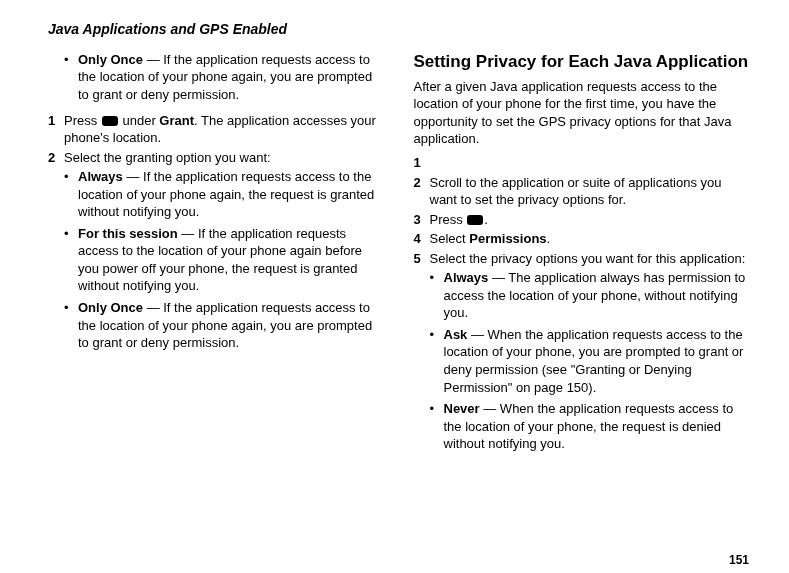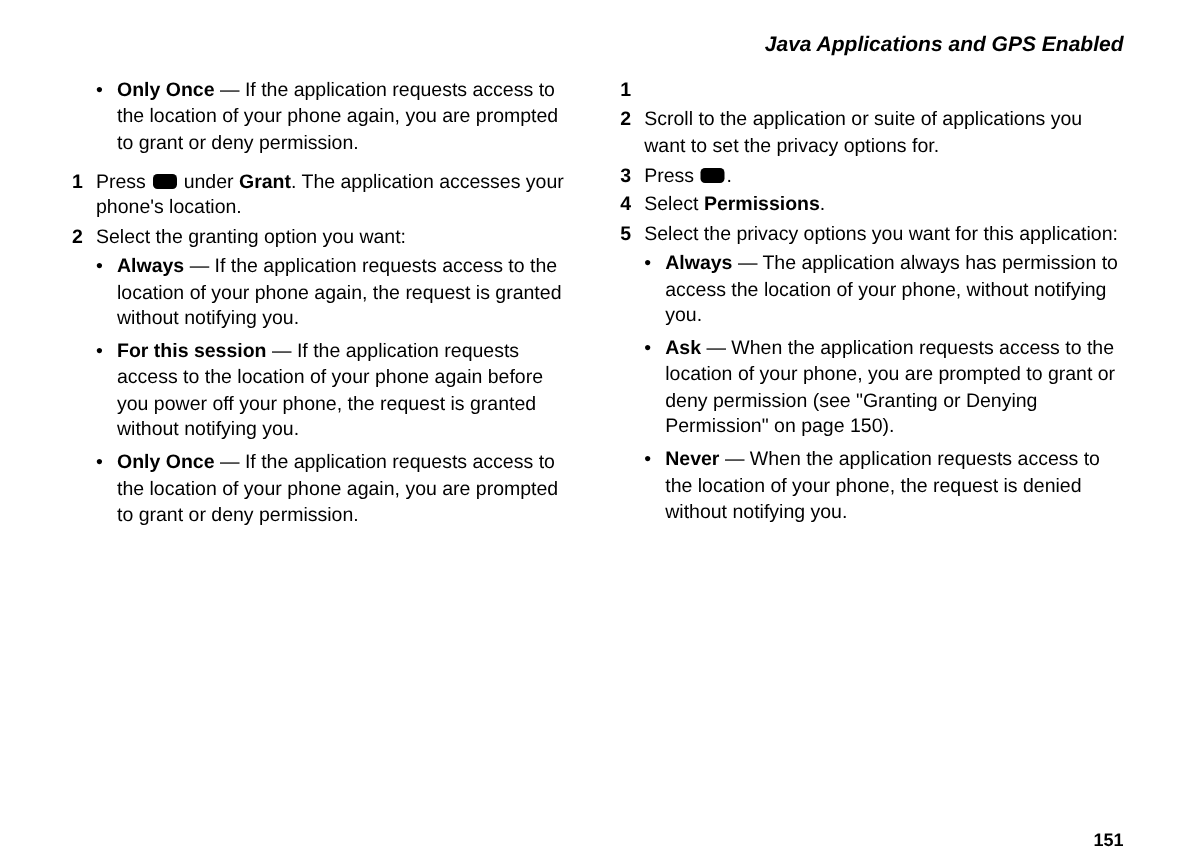--- a/index.html
+++ b/index.html
@@ -7,21 +7,20 @@
     font-size: 13px;
     line-height: 1.35;
     color: #000;
     margin: 0;
     padding: 20px 40px 10px 48px;
     width: 789px;
     height: 573px;
     box-sizing: border-box;
   }
   .header {
-    text-align: right;
     font-weight: bold;
     font-style: italic;
     font-size: 14px;
     margin-bottom: 10px;
   }
   .columns {
     display: flex;
     gap: 30px;
   }
   .col {
@@ -121,21 +120,23 @@
       <div class="bullet-dot">•</div>
       <div>
         <b>Only Once</b><span> — If the application requests access to the location of your phone again, you are prompted to grant or deny permission.</span>
       </div>
     </div>
 
   </div>
 
   <div class="col">
 
+    <div class="heading">Setting Privacy for Each Java Application</div>
 
+    <div class="intro">After a given Java application requests access to the location of your phone for the first time, you have the opportunity to set the GPS privacy options for that Java application.</div>
 
     <div class="num-row">
       <div class="num">1</div>
     </div>
 
     <div class="num-row">
       <div class="num">2</div>
       <div>Scroll to the application or suite of applications you want to set the privacy options for.</div>
     </div>
 

